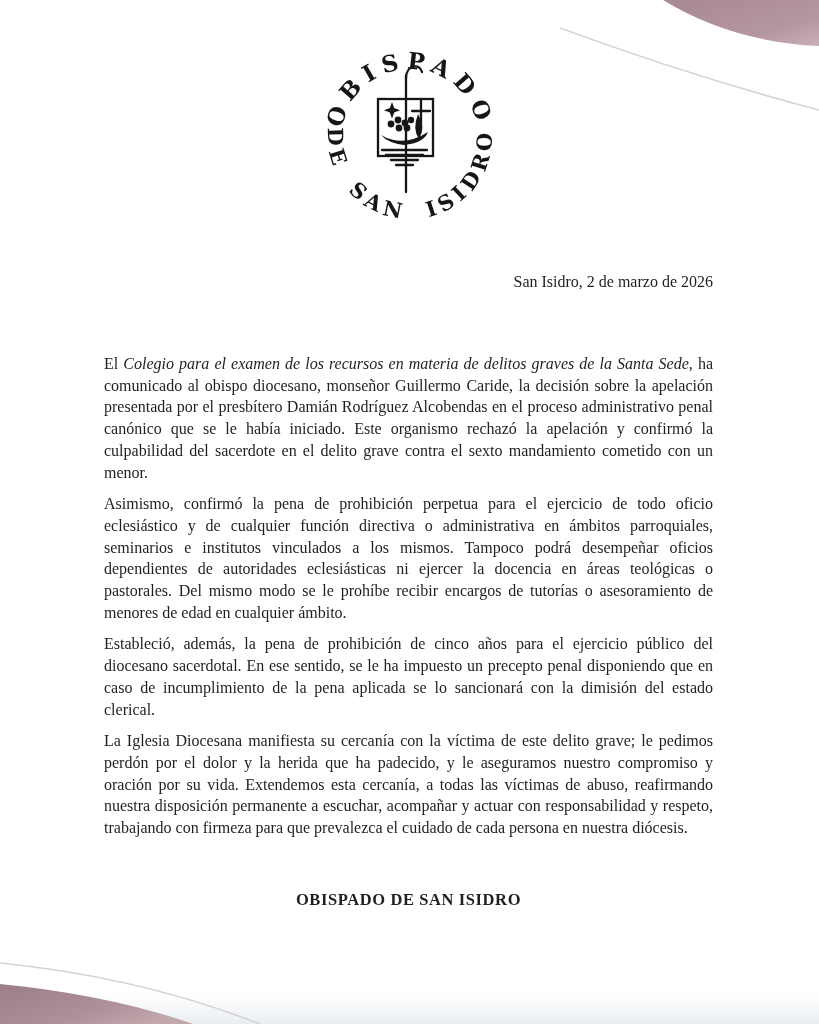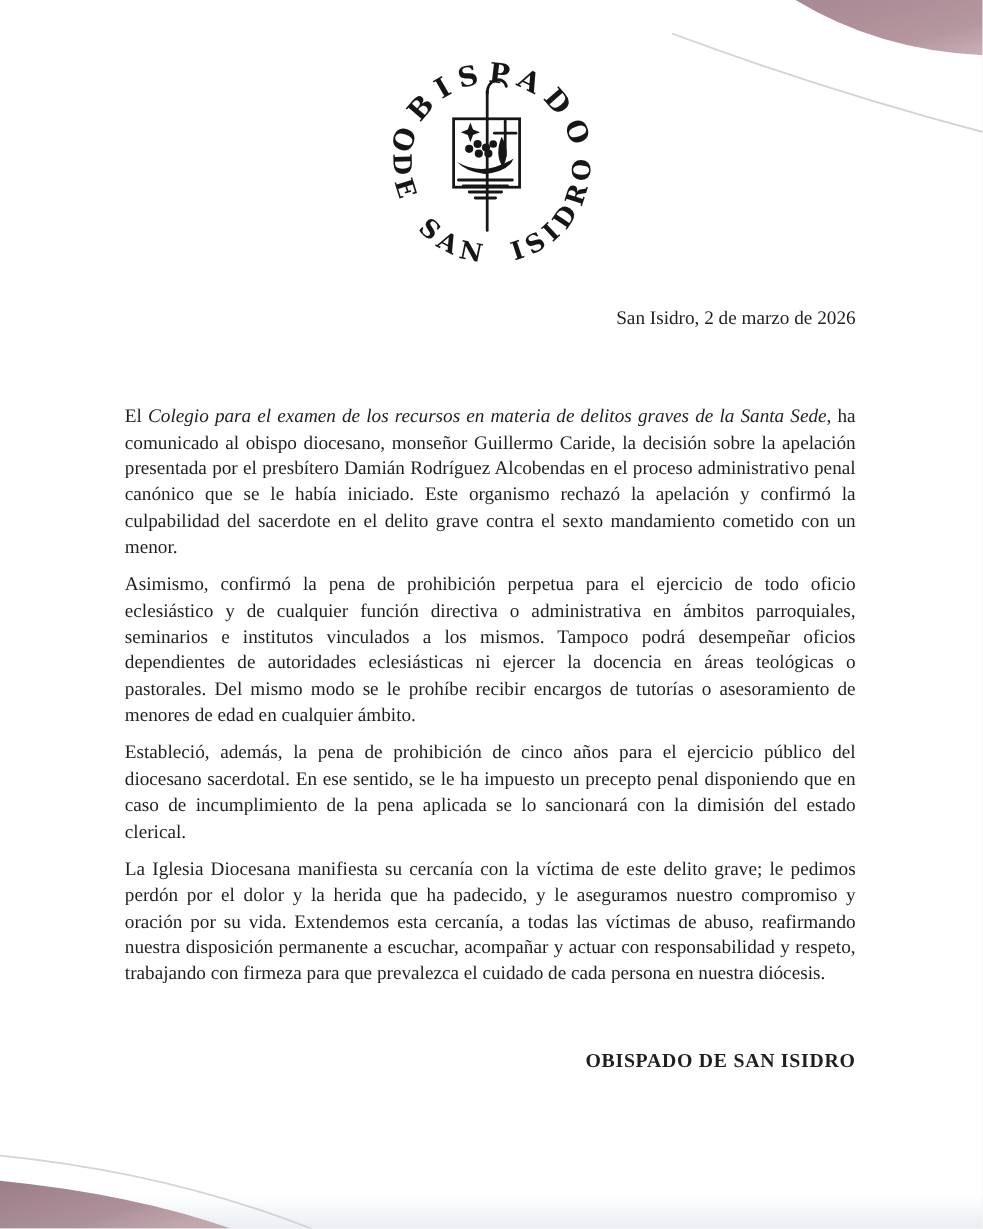--- a/index.html
+++ b/index.html
@@ -20,28 +20,28 @@
     background:linear-gradient(180deg, rgba(233,237,242,0) 0%, rgba(233,237,242,0.55) 55%, var(--strip) 100%);
   }
   .thin-arc{fill:none; stroke:var(--arc-line); stroke-width:1.6;}
   .logo{position:absolute; top:42px; left:50%; transform:translateX(-50%);}
   .ring-text{font-family:"DejaVu Serif",serif; font-weight:700; fill:#161616;}
   .ring-top{font-size:23px; letter-spacing:7px;}
   .ring-bottom{font-size:21px; letter-spacing:5px; word-spacing:11px;}
   .emblem{stroke:#161616; stroke-width:2.3; fill:none; stroke-linecap:round;}
   .emblem-fill{fill:#161616; stroke:none;}
   .content{
-    position:absolute; left:104px; top:255px; width:609px;
+    position:absolute; left:104px; top:271px; width:609px;
     font-size:16px; line-height:21.8px;
   }
   .date{text-align:right; margin:0 0 60px 0;}
   .para{text-align:justify; margin:0 0 9.5px 0;}
   .para em{}
   .footer{
-    text-align:right; margin-top:50px; font-weight:600; letter-spacing:0.6px;
+    text-align:center; margin-top:50px; font-weight:600; letter-spacing:0.6px;
     font-size:16.5px;
   }
 </style>
 </head>
 <body>
 
 <div class="page">
 
   <div class="bottom-strip"></div>
 

